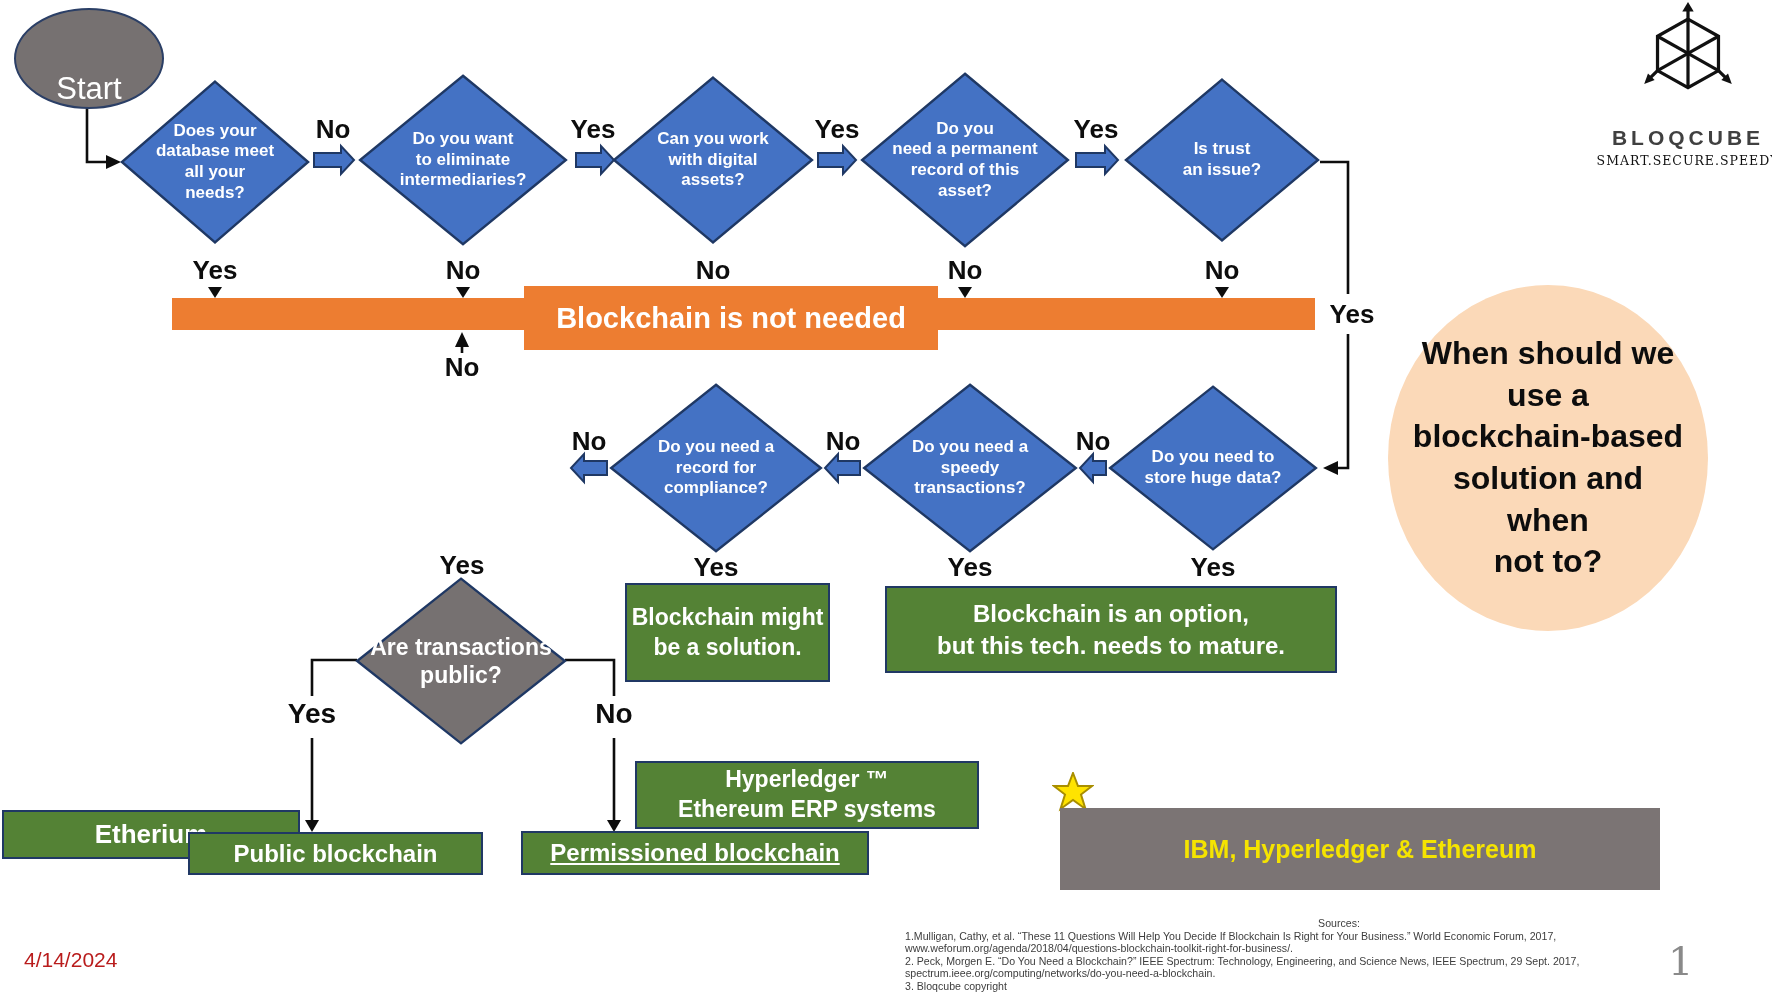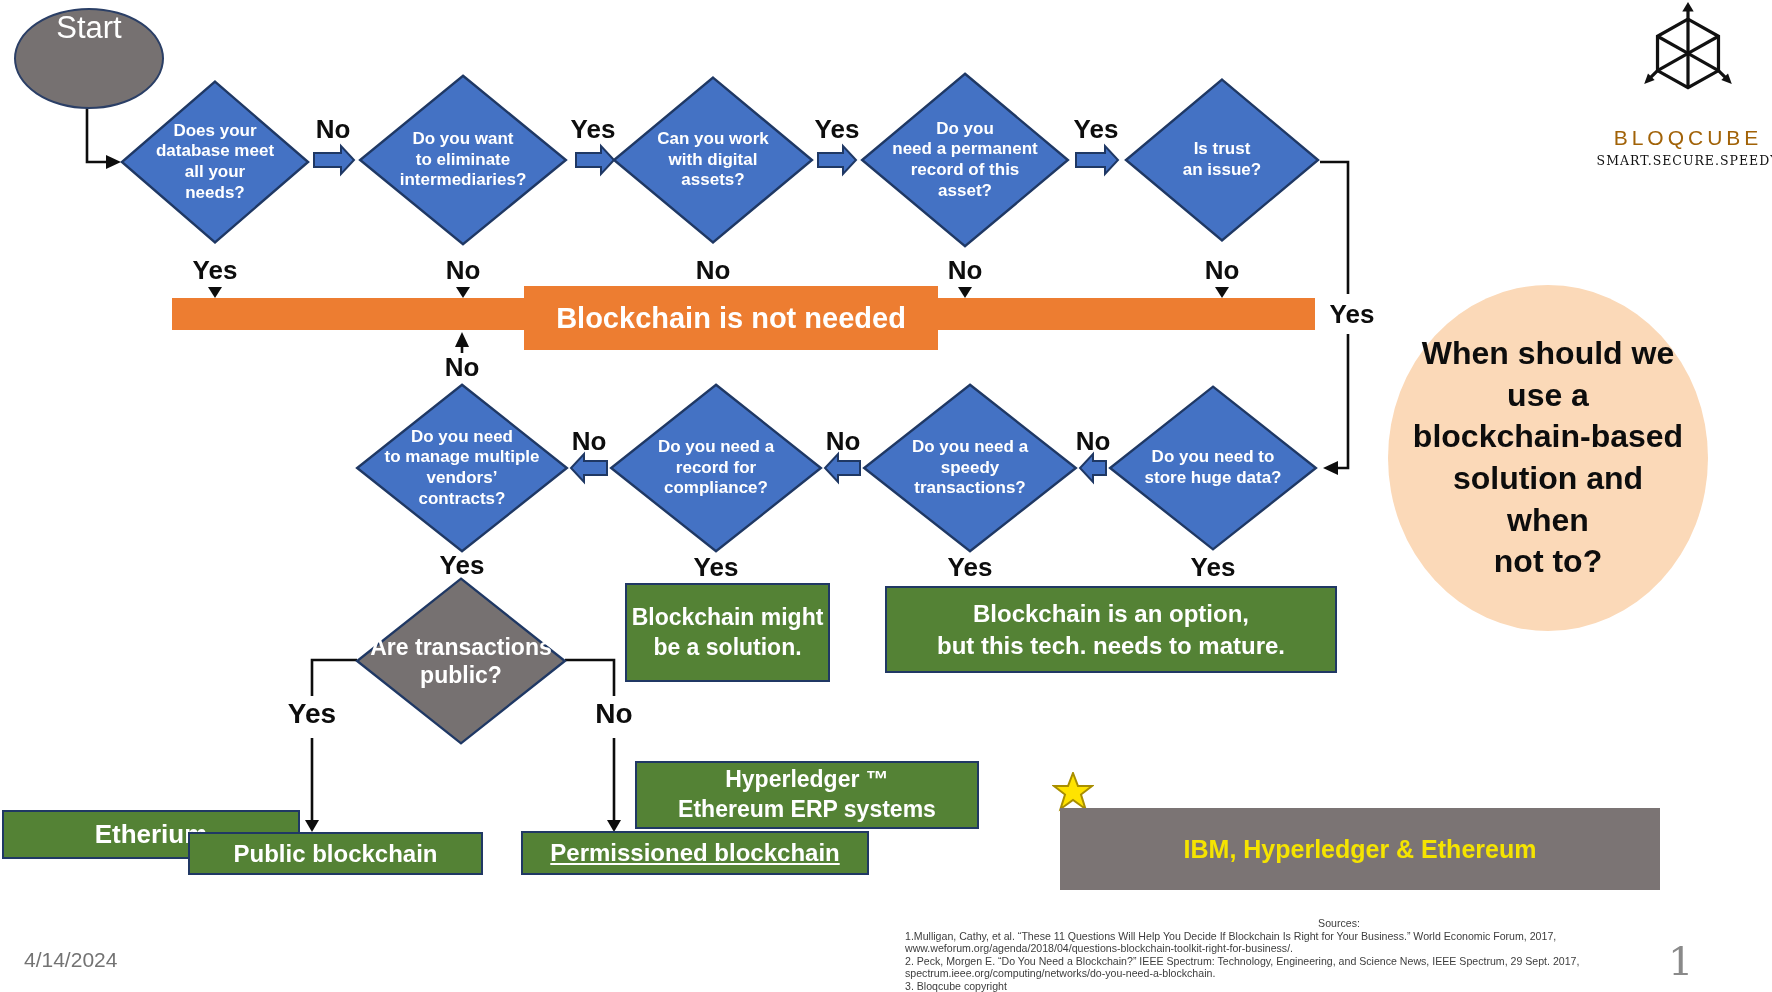--- a/index.html
+++ b/index.html
@@ -16,40 +16,40 @@
   
   .lbl{position:absolute;transform:translateX(-50%);font-weight:700;font-size:26px;color:#0d0d0d;white-space:nowrap;line-height:1;}
   
   .gbox{position:absolute;background:#548235;border:2px solid #203864;color:#fff;font-weight:700;
         display:flex;align-items:center;justify-content:center;text-align:center;white-space:pre-line;line-height:1.3;}
   
   .obar{position:absolute;background:#ED7D31;}
   .obar-text{display:flex;align-items:center;justify-content:center;color:#fff;font-weight:700;font-size:29px;}
   
   .startnode{position:absolute;background:#767171;border:2.5px solid #2B3F66;border-radius:50%;
-             display:flex;align-items:flex-start;justify-content:center;color:#fff;font-size:31px;}
+             display:flex;align-items:flex-end;justify-content:center;color:#fff;font-size:31px;}
   
   .peach{position:absolute;background:#FBD9B8;border-radius:50%;display:flex;align-items:center;justify-content:center;
          text-align:center;color:#0d0d0d;font-weight:700;font-size:32px;line-height:1.3;white-space:pre-line;}
   
   .choice{position:absolute;background:#7B7474;display:flex;flex-direction:column;align-items:center;justify-content:center;
           color:#F5E400;font-weight:700;font-size:25px;line-height:1.45;text-align:center;}
   
   #wires{position:absolute;left:0;top:0;width:1772px;height:992px;}
   #wires line,#wires polyline{stroke:#0d0d0d;stroke-width:2.6;fill:none;}
   #wires .head{fill:#0d0d0d;stroke:none;}
   #wires .blockarrow{fill:#4472C4;stroke:#1F3864;stroke-width:2;}
   
-  .brand-name{position:absolute;font-weight:400;font-size:21px;letter-spacing:4px;color:#a16207;transform:translateX(-50%);}
+  .brand-name{position:absolute;font-weight:700;font-size:21px;letter-spacing:4px;color:#404040;transform:translateX(-50%);}
   .brand-tag{position:absolute;font-family:"DejaVu Serif",serif;font-size:12.5px;letter-spacing:1px;color:#111;transform:translateX(-50%);}
   
   .sources{position:absolute;color:#3d3d3d;font-size:10.6px;line-height:1.18;width:868px;}
   .sources .src-title{text-align:center;}
   .pagenum{position:absolute;font-family:"DejaVu Serif",serif;font-size:40px;color:#8a8a8a;}
-  .datefoot{position:absolute;font-size:21px;color:#737373;}
+  .datefoot{position:absolute;font-size:21px;color:#b91c1c;}
 </style>
 </head>
 <body>
 
 <div id="stage">
 
   <svg id="wires">
 
     <polyline points="87,106 87,162 106,162"></polyline>
     <polygon class="head" points="106,155 106,169 121,162"></polygon>
@@ -143,29 +143,20 @@
   <div class="lbl" style="left:1222px;top:257px;">No</div>
 
   <div class="obar" style="left:172px;top:298px;width:1143px;height:32px;"></div>
   <div class="obar obar-text" style="left:524px;top:286px;width:414px;height:64px;">
     <span>Blockchain is not needed</span>
   </div>
 
   <div class="lbl" style="left:1352px;top:301px;">Yes</div>
   <div class="lbl" style="left:462px;top:354px;">No</div>
 
-  <div class="diamond blue" style="left:355px;top:383px;width:214px;height:170px;">
-    <svg viewBox="0 0 100 100" preserveAspectRatio="none">
-        <polygon points="50,1 99,50 50,99 1,50"></polygon>
-      </svg>
-    <div class="dtext">Do you need
-to manage multiple
-vendors’
-contracts?</div>
-  </div>
   <div class="diamond blue" style="left:609px;top:383px;width:214px;height:170px;">
     <svg viewBox="0 0 100 100" preserveAspectRatio="none">
         <polygon points="50,1 99,50 50,99 1,50"></polygon>
       </svg>
     <div class="dtext">Do you need a
 record for
 compliance?</div>
   </div>
   <div class="diamond blue" style="left:862px;top:383px;width:216px;height:170px;">
     <svg viewBox="0 0 100 100" preserveAspectRatio="none">

